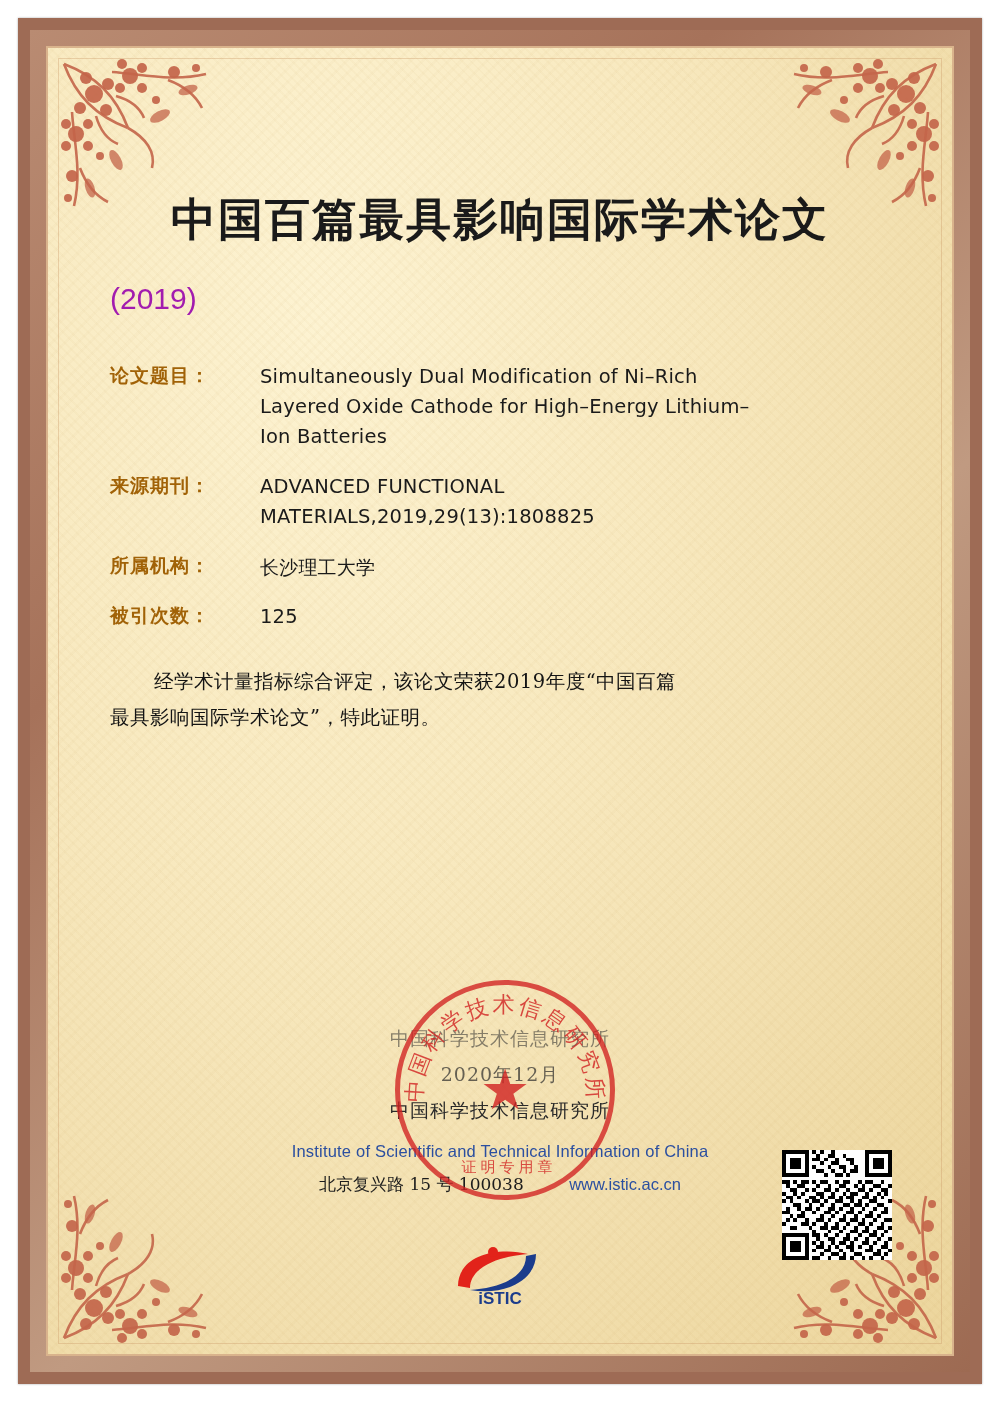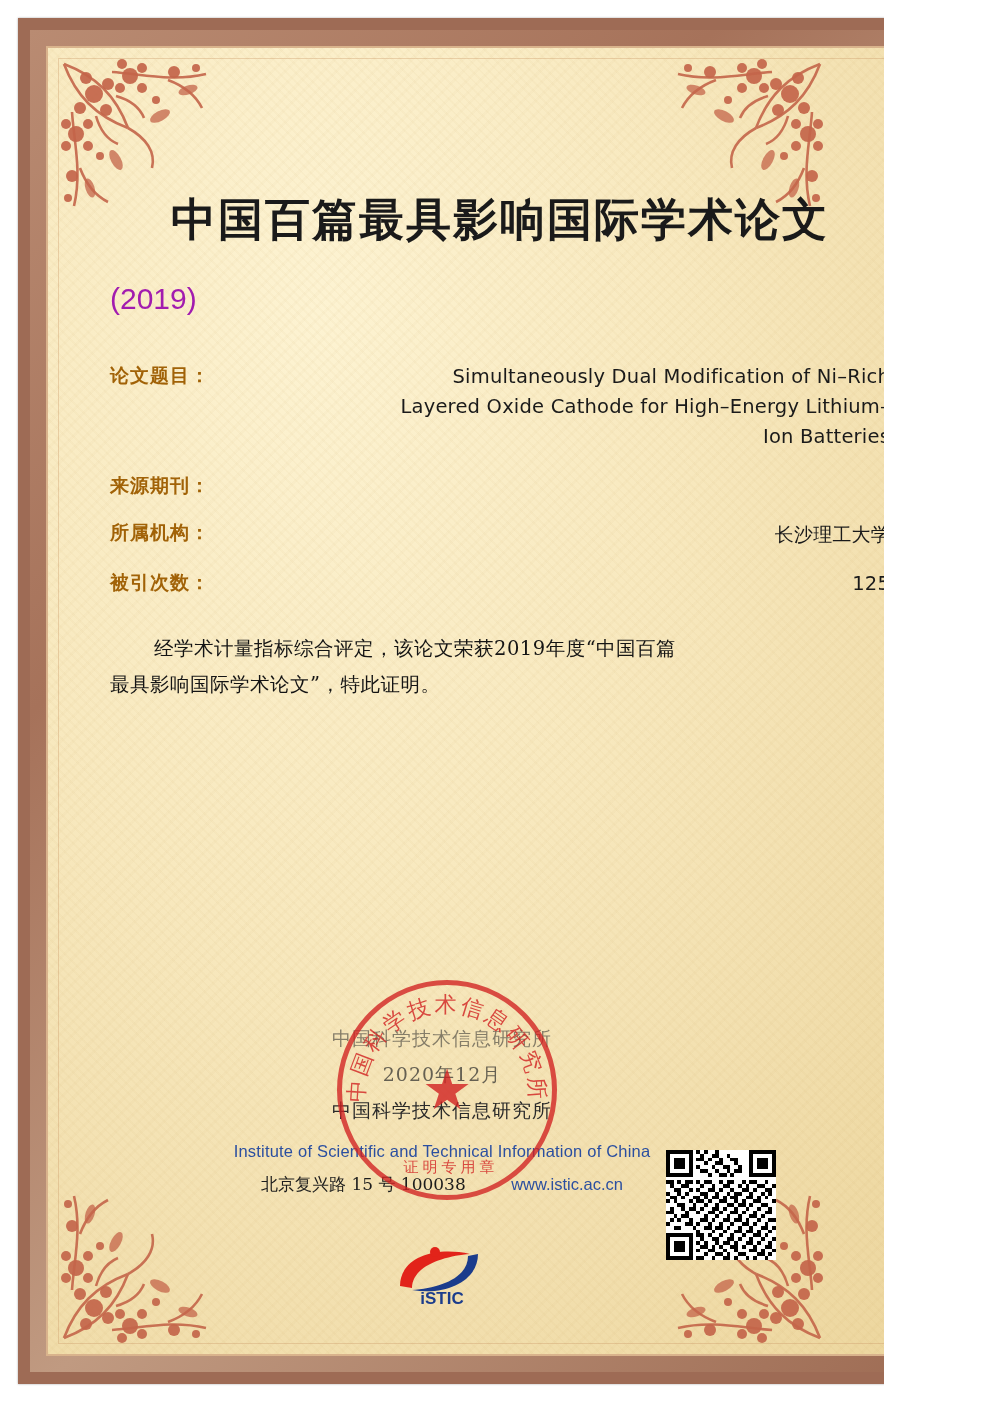--- a/index.html
+++ b/index.html
@@ -2,21 +2,21 @@
 <html><head>
 <meta charset="utf-8">
 <style>
   html, body {
     margin: 0;
     padding: 0;
     background: #ffffff;
   }
   .page {
     position: relative;
-    width: 884px;
+    width: 1000px;
     height: 1402px;
     box-sizing: border-box;
     font-family: "Liberation Sans", sans-serif;
     background: #ffffff;
     overflow: hidden;
   }
 
   
   .frame-outer {
     position: absolute;
@@ -105,21 +105,20 @@
     padding-top: 1px;
   }
   .field-value {
     flex: 1;
     font-family: "DejaVu Sans", "Liberation Sans", sans-serif;
     font-size: 19.5px;
     line-height: 30px;
     color: #1a1a1a;
     white-space: pre-line;
     letter-spacing: .2px;
-    text-align: right;
   }
   .field-value.cn {
     font-family: "DejaVu Serif", "Liberation Serif", serif;
     font-size: 19px;
   }
 
   .statement {
     margin-top: 32px;
     font-family: "DejaVu Serif", "Liberation Serif", serif;
     font-size: 19.5px;
@@ -417,20 +416,22 @@
 
       <div class="field-row">
         <div class="field-label">论文题目：</div>
         <div class="field-value">Simultaneously Dual Modification of Ni–Rich
 Layered Oxide Cathode for High–Energy Lithium–
 Ion Batteries</div>
       </div>
 
       <div class="field-row">
         <div class="field-label">来源期刊：</div>
+        <div class="field-value">ADVANCED FUNCTIONAL
+MATERIALS,2019,29(13):1808825</div>
       </div>
 
 
       <div class="field-row">
         <div class="field-label">所属机构：</div>
         <div class="field-value cn">长沙理工大学</div>
       </div>
 
       <div class="field-row">
         <div class="field-label">被引次数：</div>

